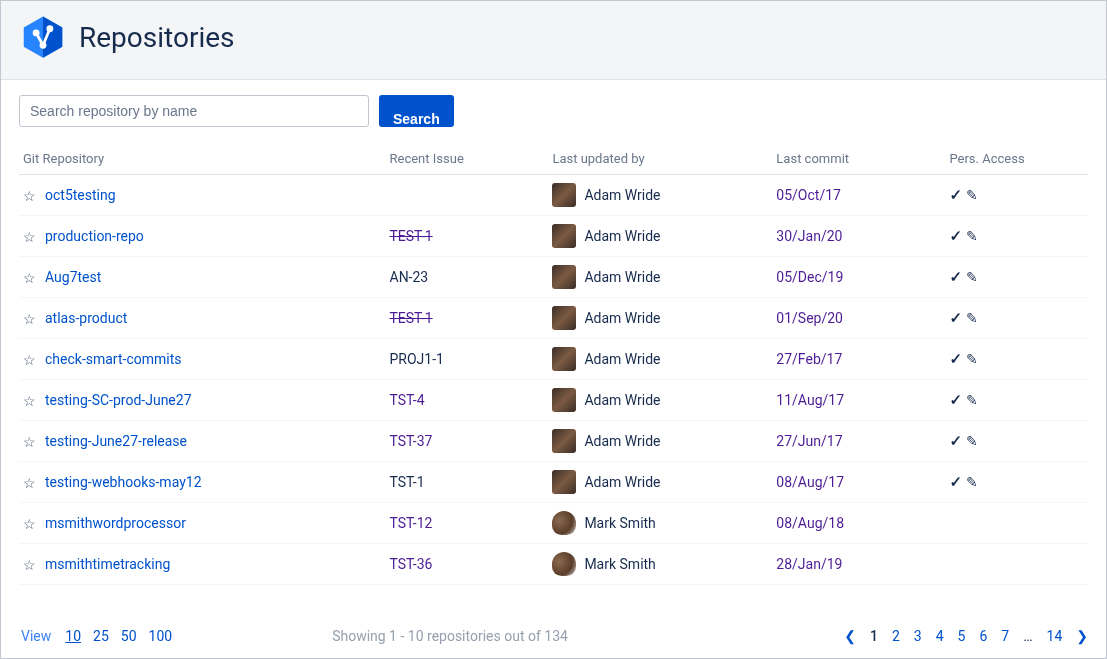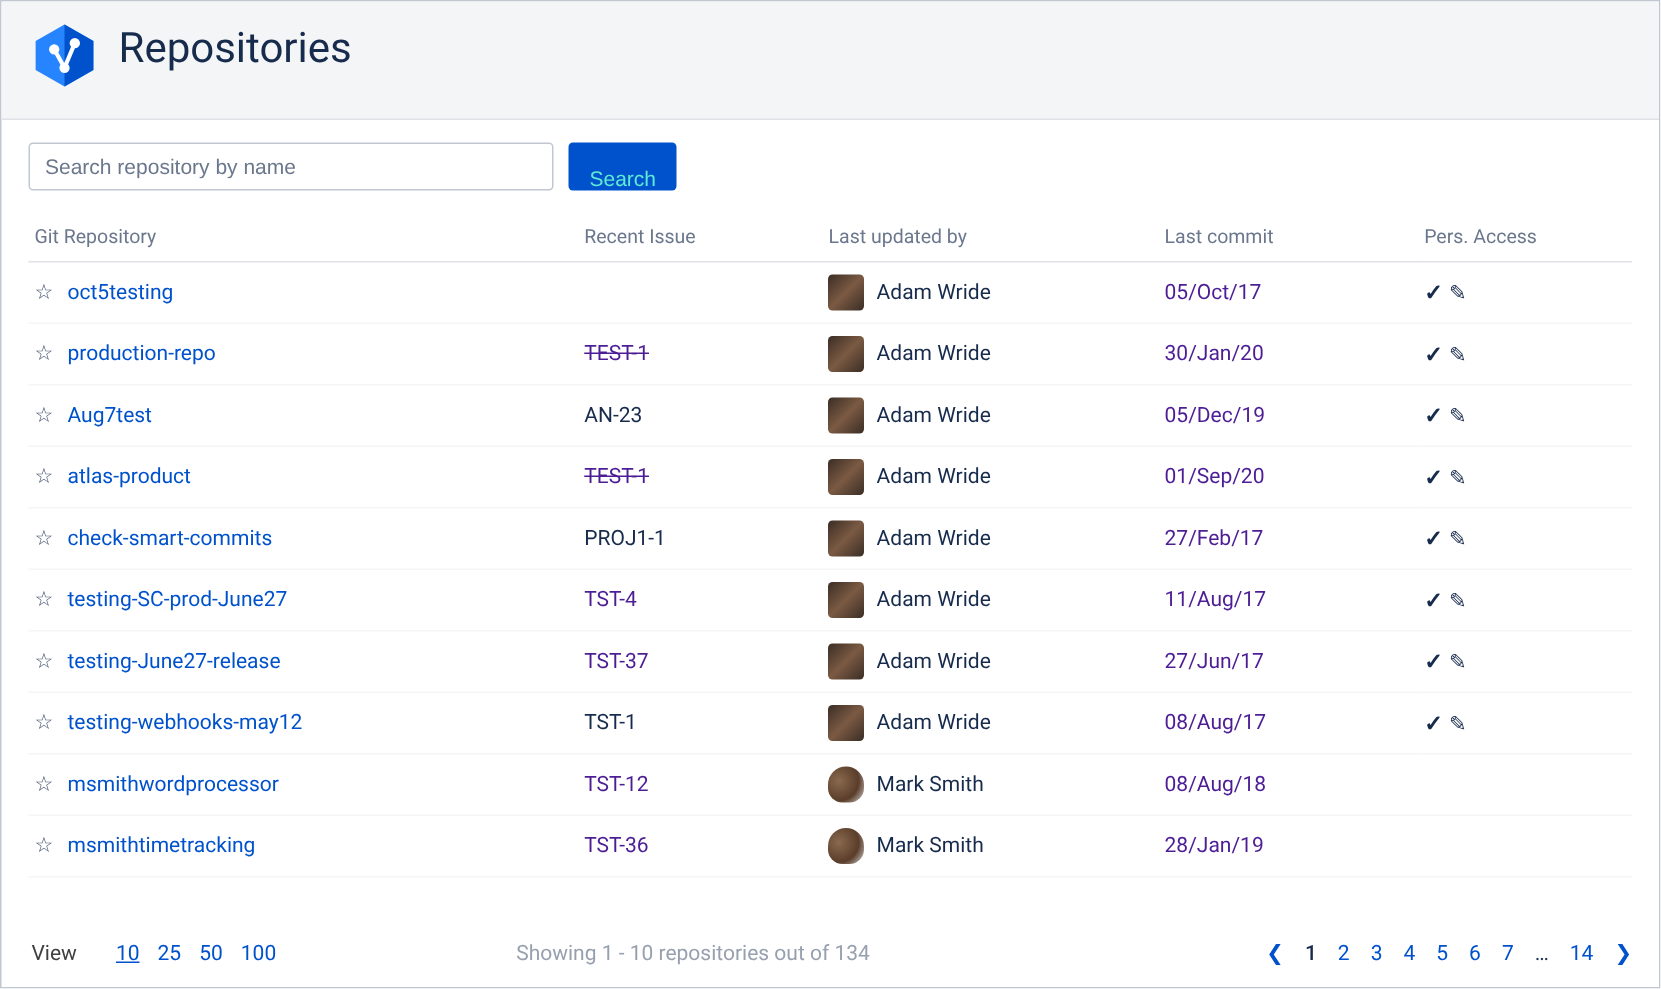--- a/index.html
+++ b/index.html
@@ -16,20 +16,21 @@
     border: 1px solid #c1c7d0;
     display: flex;
     flex-direction: column;
     background: #fff;
   }
   .header {
     background: #f4f5f7;
     border-bottom: 1px solid #dfe1e6;
     padding: 14px 20px 20px 20px;
     display: flex;
+    align-items: center;
     gap: 14px;
   }
   .header-title {
     font-size: 28px;
     font-weight: 400;
     color: #172b4d;
   }
   .logo-icon svg { width: 44px; height: 44px; display:block; }
   .body {
     flex: 1;
@@ -49,27 +50,27 @@
     height: 32px;
     border: 1px solid #c1c7d0;
     border-radius: 3px;
     padding: 0 10px;
     font-size: 14px;
     color: #172b4d;
   }
   .search-input::placeholder { color: #6b778c; }
   .search-btn {
     background: #0052cc;
-    color: #5eead4;
+    color: #ffffff;
     border: none;
     border-radius: 3px;
     padding: 16px 14px;
     height: 32px;
     font-size: 14px;
-    font-weight: 400;
+    font-weight: 700;
     cursor: pointer;
   }
   table.repo-table {
     width: 100%;
     border-collapse: collapse;
   }
   table.repo-table th {
     text-align: left;
     color: #6b778c;
     font-weight: 400;
@@ -120,21 +121,21 @@
   .username { vertical-align: middle; color:#172b4d; }
   .access-icons { color:#172b4d; display:flex; gap:4px; align-items:center;}
   .check { font-size:15px; font-weight:bold; }
   .pencil { transform: rotate(0deg); }
   .footer {
     display:flex;
     align-items:center;
     padding: 14px 0 14px 2px;
     margin-top:auto;
   }
-  .view-label { color:#404040; margin-right: 26px; }
+  .view-label { color:#3b82f6; margin-right: 14px; }
   .page-sizes { display:flex; gap:12px; }
   .page-sizes .ps { color:#0052cc; cursor:pointer; }
   .page-sizes .ps.active { text-decoration: underline; color:#0052cc; }
   .showing {
     color:#97a0af;
     margin-left: 160px;
   }
   .pager {
     margin-left: auto;
     display:flex;

